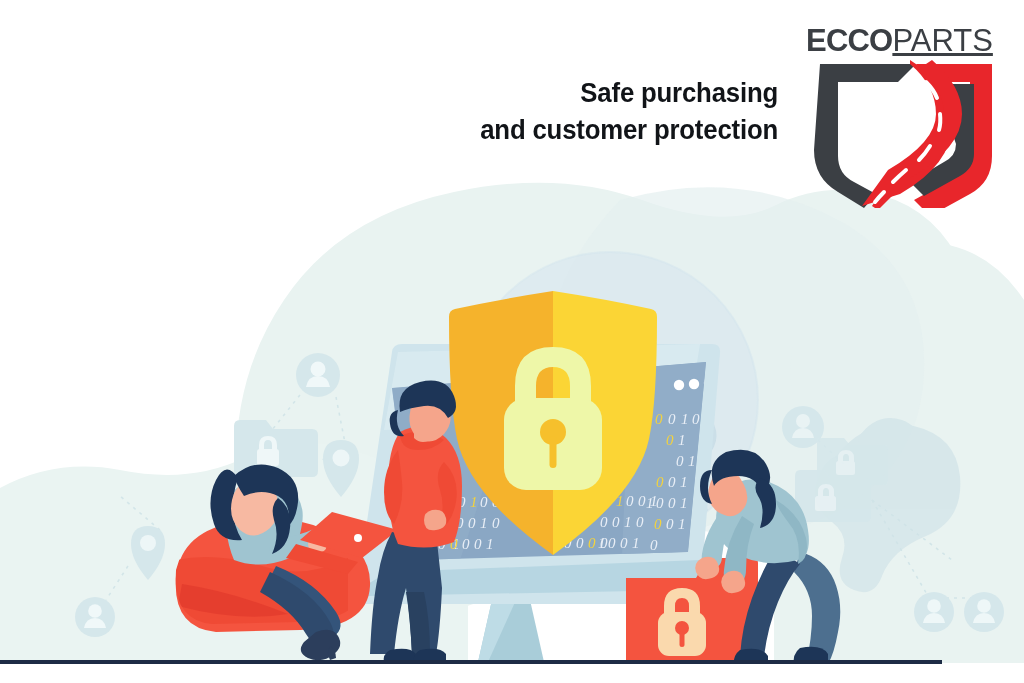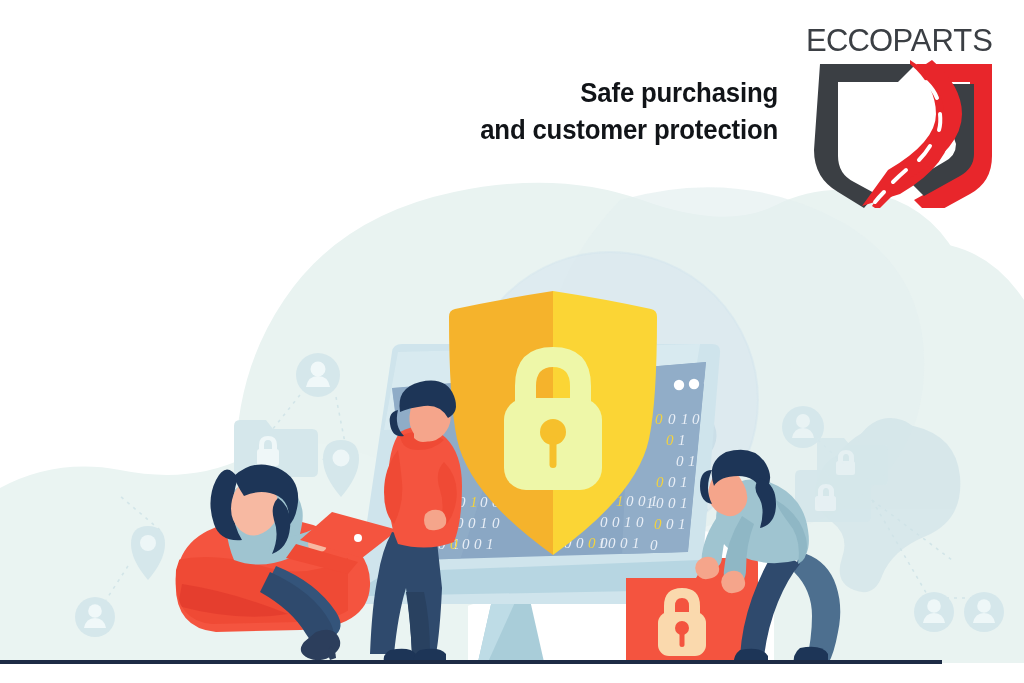--- a/index.html
+++ b/index.html
@@ -50,22 +50,22 @@
     left:0; top:0;
     width:196px;
     height:34px;
     white-space:nowrap;
     font-family:"Liberation Sans", sans-serif;
     font-size:31px;
     line-height:34px;
     letter-spacing:-0.5px;
     color:#3b3f44;
   }
-  .logo-word .ecco{ font-weight:400; letter-spacing:-0.8px;margin-top:25px; }
-  .logo-word .parts{ font-weight:400; letter-spacing:0px; }
+  .logo-word .ecco{ font-weight:700; letter-spacing:-0.8px;margin-top:25px; }
+  .logo-word .parts{ font-weight:400; letter-spacing:0px;text-decoration:underline; }
   .logo-mark{ position:absolute; left:8px; top:34px; width:184px; height:150px; }
 </style>
 </head>
 <body>
 
 <div id="stage">
 
   <svg id="art" viewBox="0 0 1024 683" aria-hidden="true">
     <defs>
       <clipPath id="stageClip">

